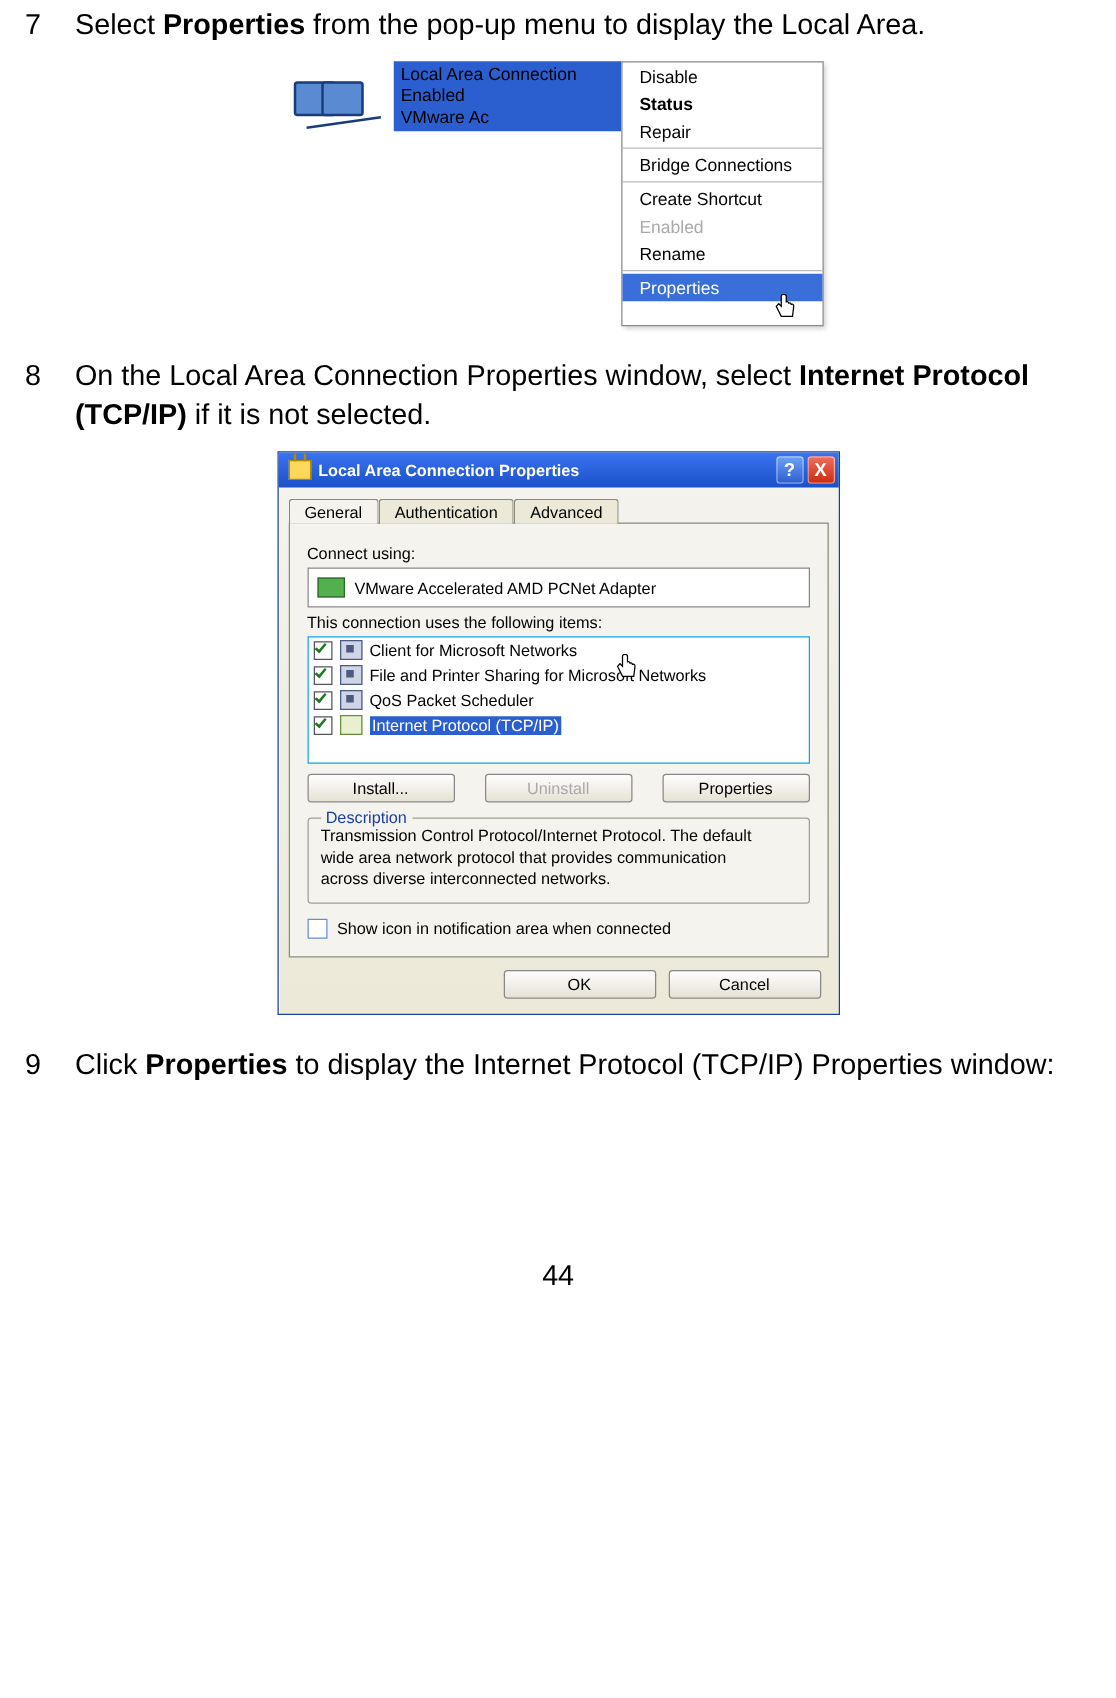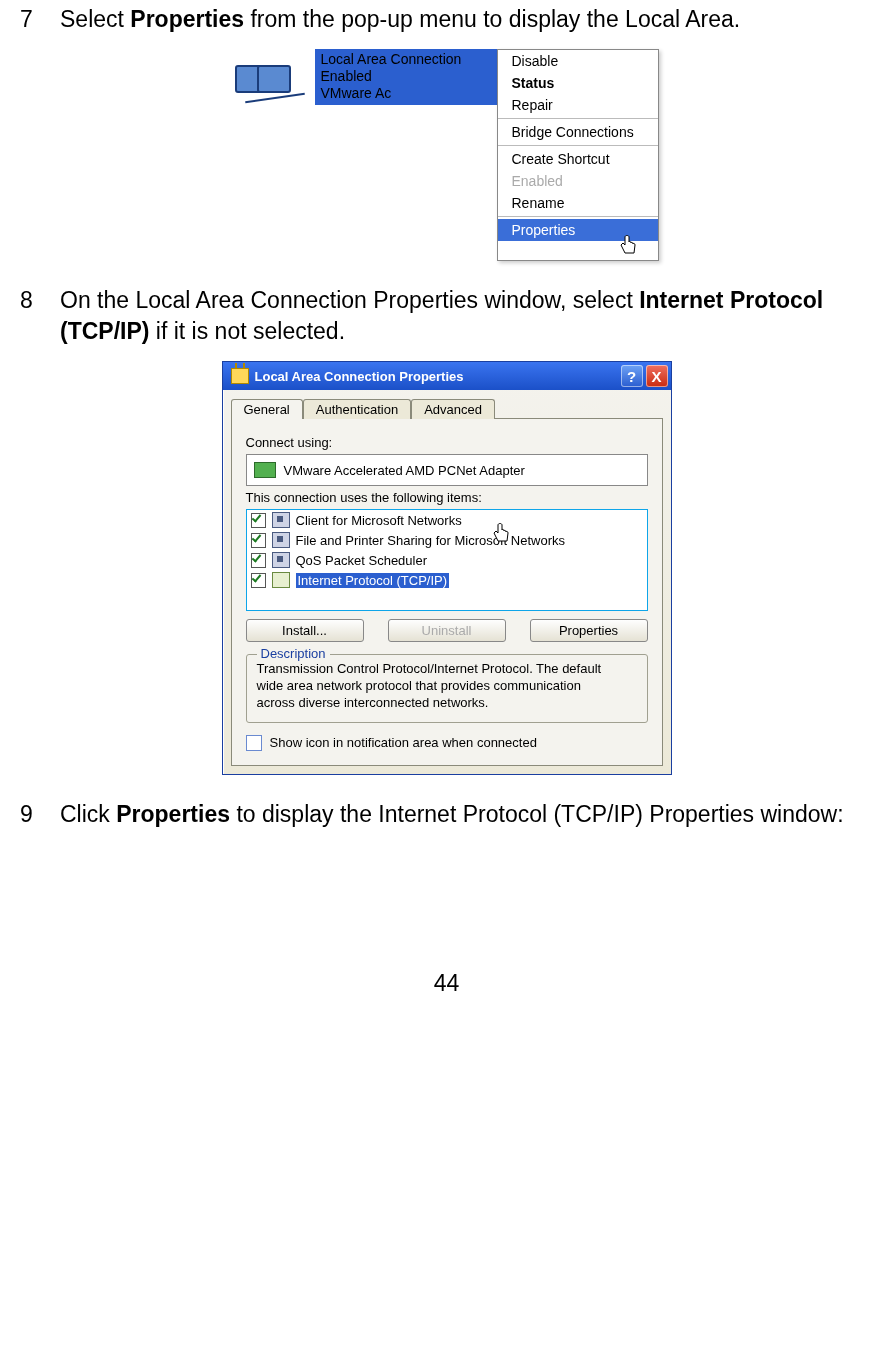--- a/index.html
+++ b/index.html
@@ -322,20 +322,24 @@
           <span class="legend">Description</span>
           <div class="desc-text">Transmission Control Protocol/Internet Protocol. The default wide area network protocol that provides communication across diverse interconnected networks.</div>
         </div>
 
         <div class="cbrow">
           <span class="cb"></span>
           <span>Show icon in notification area when connected</span>
         </div>
       </div>
 
+      <div class="dlg-buttons">
+        <span class="btn">OK</span>
+        <span class="btn">Cancel</span>
+      </div>
     </div>
   </div>
 
   <div class="step">
     <div class="step-num">9</div>
     <div class="step-text">
       <span>Click </span><b>Properties</b><span> to display the Internet Protocol (TCP/IP) Properties window:</span>
     </div>
   </div>
 

